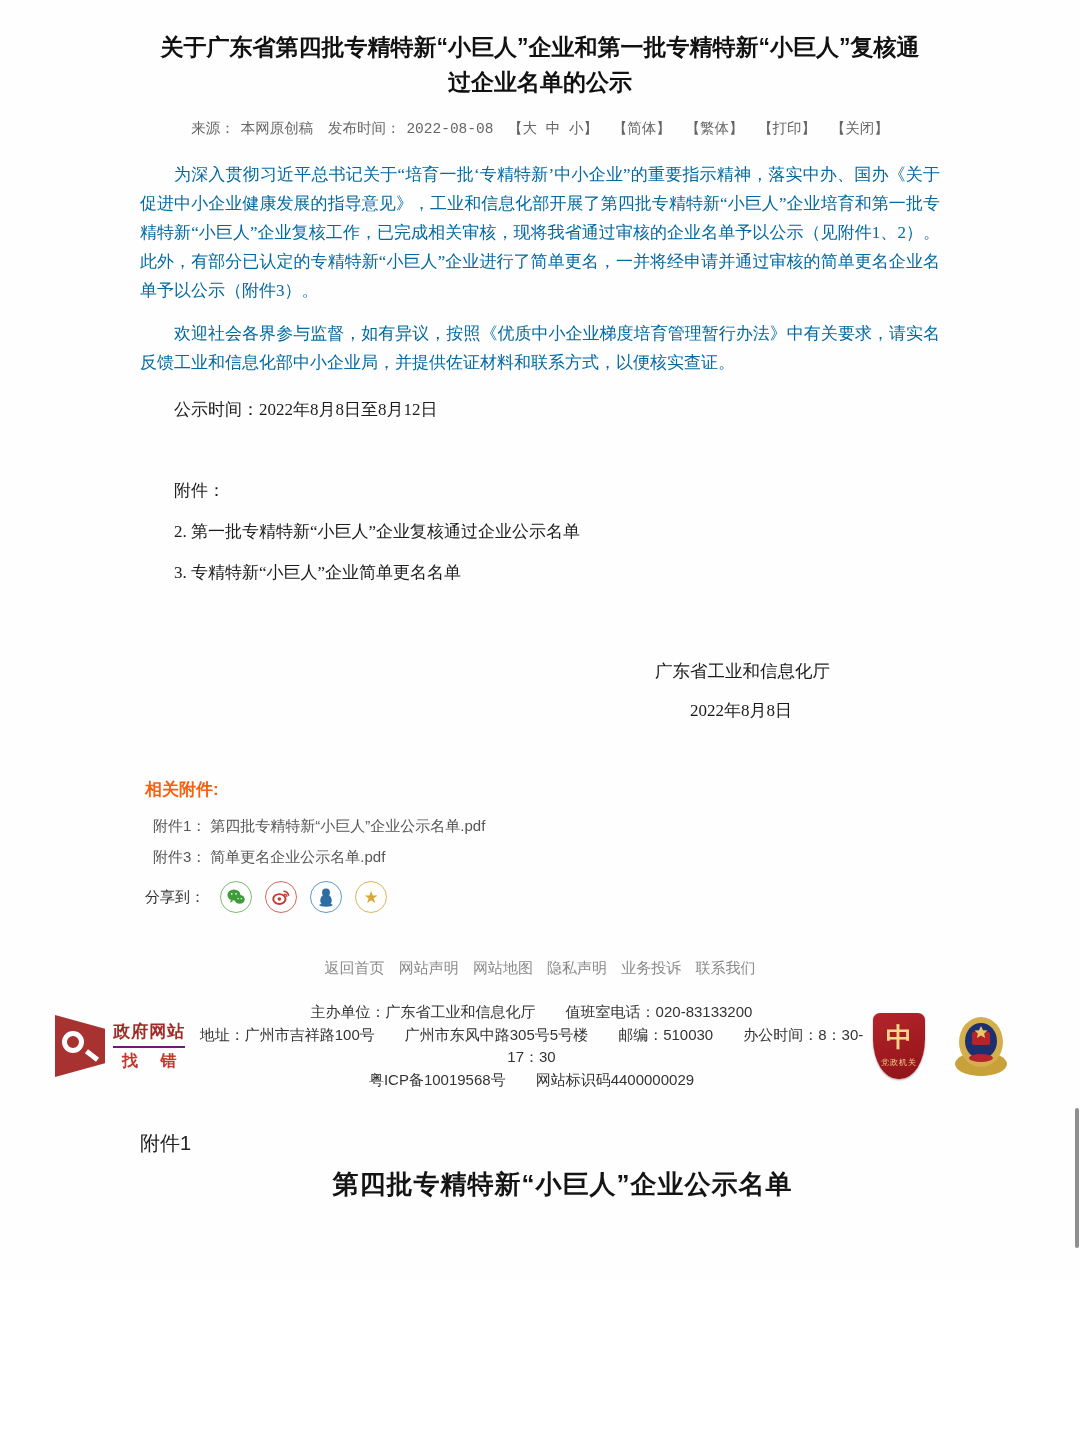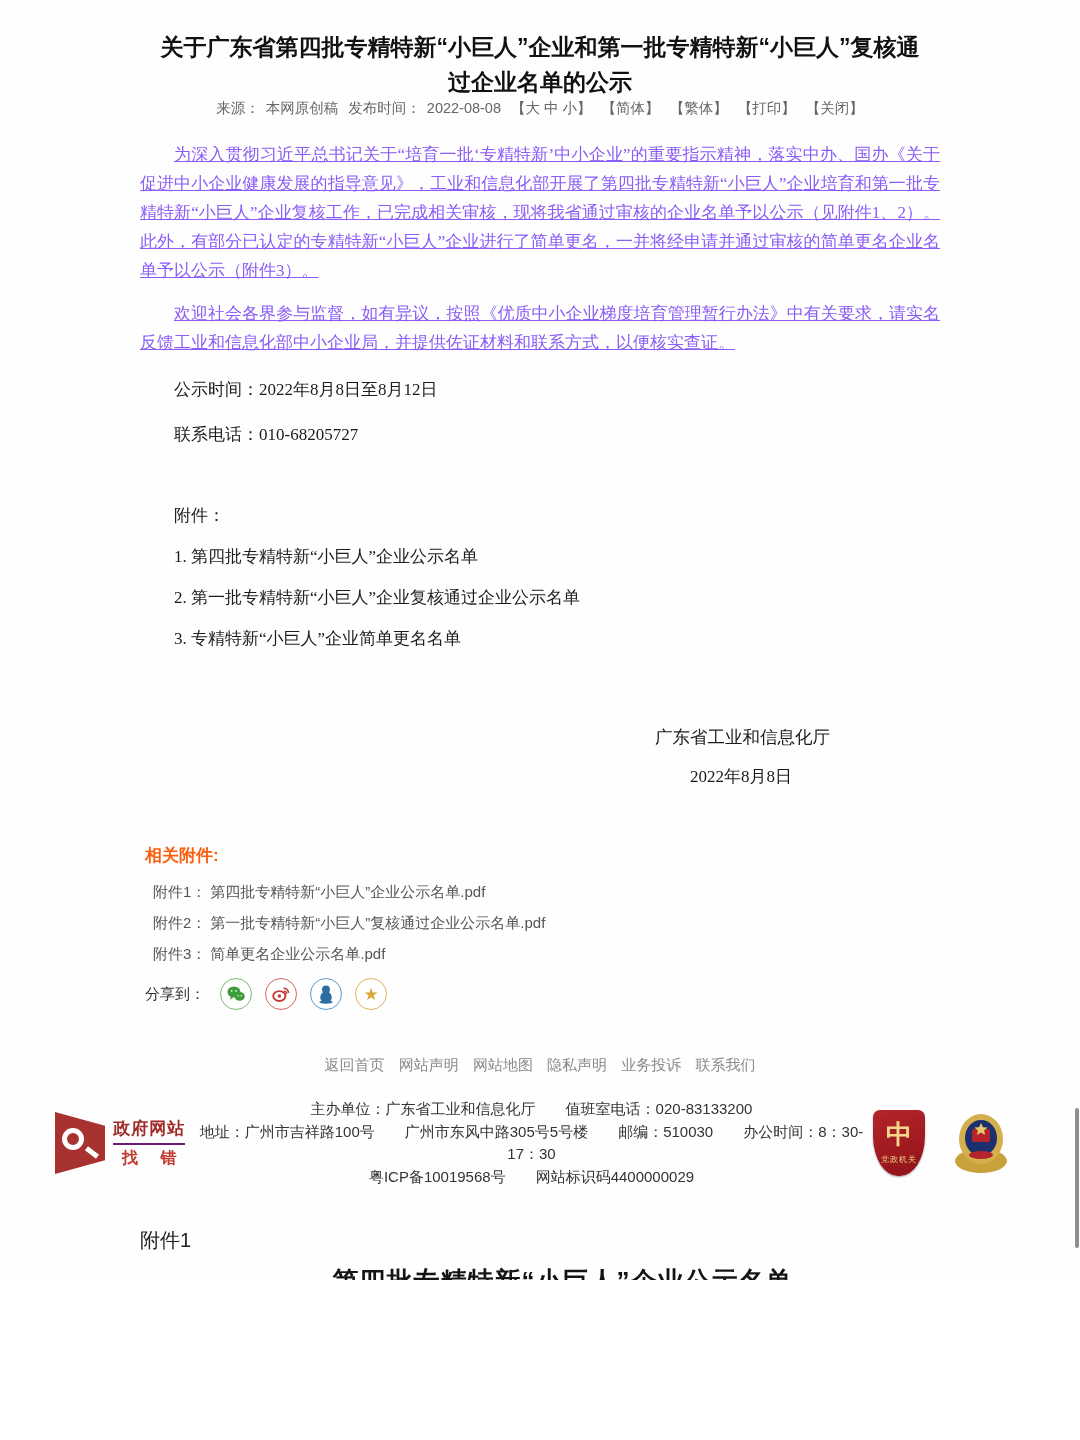--- a/index.html
+++ b/index.html
@@ -10,29 +10,29 @@
     font-family:"Liberation Sans","DejaVu Sans",sans-serif; color:#1a1a1a;
   }
 
   
   .article { padding:30px 140px 0 140px; }
   .article-title {
     font-size:23px; font-weight:bold; line-height:1.5; text-align:center;
     color:#111; padding:0 10px;
   }
   .meta-line {
-    text-align:center; font-size:14.5px; color:#666;
+    margin-top:20px; text-align:center; font-size:14.5px; color:#666;font-family:Liberation Mono, monospace;
   }
   .meta-line span { margin:0 3px; }
   .meta-btn { cursor:pointer; color:#666; }
 
   .body-text { margin-top:22px; font-family:"Liberation Serif","DejaVu Serif",serif; }
   .body-text p {
     font-size:17px; line-height:29px; text-indent:2em; text-align:justify;
-    color:#8b5cf6; margin-bottom:14px;text-decoration:underline;
+    color:#0369a1; margin-bottom:14px;
   }
   .plain-line { font-size:17px; line-height:29px; text-indent:2em; color:#1c1c1c; margin-top:12px;
     font-family:"Liberation Serif","DejaVu Serif",serif; }
   .att-label { margin-top:52px; }
   .att-item  { margin-top:12px; text-indent:2em; }
 
   .signature { margin-top:72px; text-align:right; font-family:"Liberation Serif","DejaVu Serif",serif; }
   .signature .org  { font-size:17.5px; padding-right:110px; }
   .signature .date { font-size:17px; margin-top:16px; padding-right:148px; }
 
@@ -135,41 +135,36 @@
       <span class="meta-btn">【打印】</span>
       <span class="meta-btn">【关闭】</span>
     </div>
 
     <div class="body-text">
       <p>为深入贯彻习近平总书记关于“培育一批‘专精特新’中小企业”的重要指示精神，落实中办、国办《关于促进中小企业健康发展的指导意见》，工业和信息化部开展了第四批专精特新“小巨人”企业培育和第一批专精特新“小巨人”企业复核工作，已完成相关审核，现将我省通过审核的企业名单予以公示（见附件1、2）。此外，有部分已认定的专精特新“小巨人”企业进行了简单更名，一并将经申请并通过审核的简单更名企业名单予以公示（附件3）。</p>
       <p>欢迎社会各界参与监督，如有异议，按照《优质中小企业梯度培育管理暂行办法》中有关要求，请实名反馈工业和信息化部中小企业局，并提供佐证材料和联系方式，以便核实查证。</p>
     </div>
 
     <div class="plain-line" style="margin-top:18px">公示时间：2022年8月8日至8月12日</div>
-    <div class="plain-line" style="margin-top:16px">联系电话：010-68205727</div>
 
     <div class="plain-line att-label">附件：</div>
-    <div class="plain-line att-item">1. 第四批专精特新“小巨人”企业公示名单</div>
     <div class="plain-line att-item">2. 第一批专精特新“小巨人”企业复核通过企业公示名单</div>
     <div class="plain-line att-item">3. 专精特新“小巨人”企业简单更名名单</div>
 
     <div class="signature">
       <div class="org">广东省工业和信息化厅</div>
       <div class="date">2022年8月8日</div>
     </div>
   </div>
 
   <div class="related">
     <div class="related-heading">相关附件:</div>
     <div class="related-files">
       <div class="related-file">
         <span class="flabel">附件1：</span><span>第四批专精特新“小巨人”企业公示名单.pdf</span>
-      </div>
-      <div class="related-file">
-        <span class="flabel">附件2：</span><span>第一批专精特新“小巨人”复核通过企业公示名单.pdf</span>
       </div>
       <div class="related-file">
         <span class="flabel">附件3：</span><span>简单更名企业公示名单.pdf</span>
       </div>
     </div>
 
     <div class="share-row">
       <span class="share-label">分享到：</span>
       <span class="share-icon ic-wechat">
         <svg width="20" height="18" viewBox="0 0 24 22">

